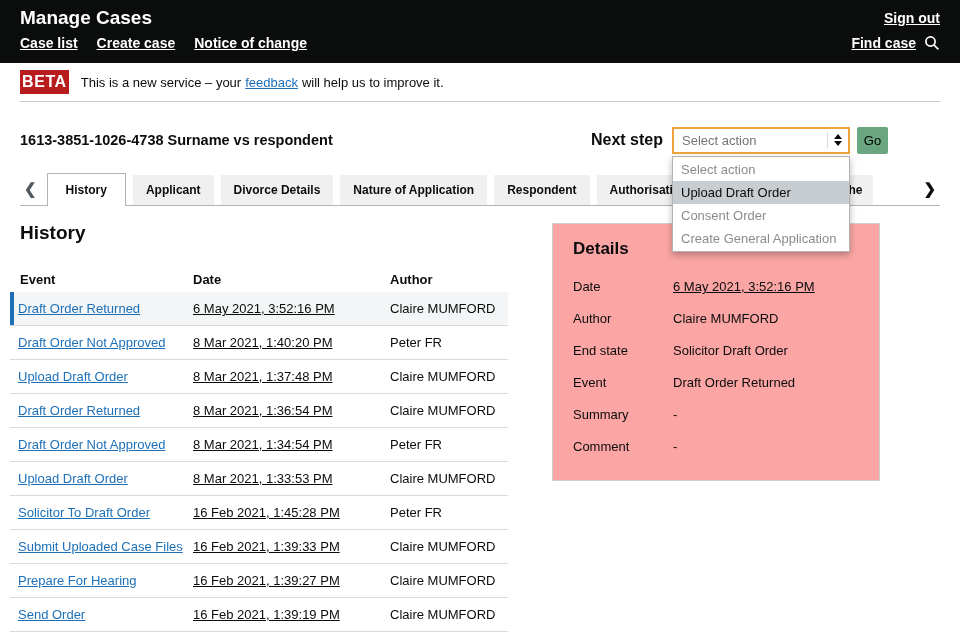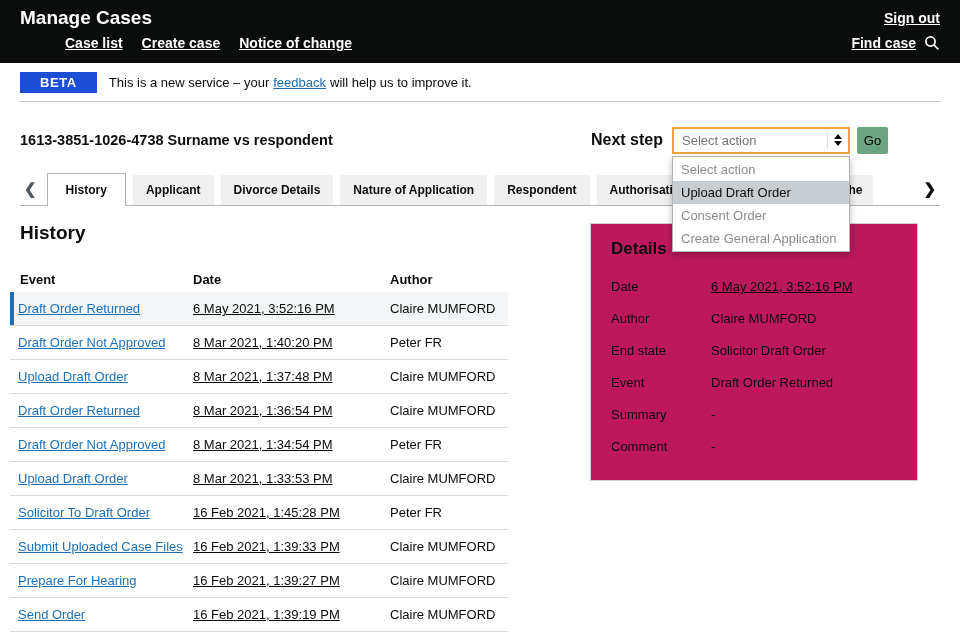--- a/index.html
+++ b/index.html
@@ -8,27 +8,27 @@
     background:#ffffff;color:#0b0c0c;
     font-family:"Liberation Sans", sans-serif;
     -webkit-font-smoothing:antialiased;
   }
   a{cursor:pointer;}
   
   .app-header{position:absolute;top:0;left:0;right:0;height:63px;background:#0b0c0c;color:#fff;}
   .hdr-row1{display:flex;justify-content:space-between;align-items:center;padding:7px 20px 0 20px;}
   .app-title{font-size:19px;font-weight:bold;}
   .signout{font-size:14px;font-weight:bold;color:#fff;text-decoration:underline;}
-  .hdr-row2{display:flex;justify-content:space-between;align-items:center;padding:6px 20px 0 20px;margin-left:45px;}
+  .hdr-row2{display:flex;justify-content:space-between;align-items:center;padding:6px 20px 0 20px;}
   .nav-left{display:flex;gap:19px;}
   .nav-link{font-size:14px;font-weight:bold;color:#fff;text-decoration:underline;}
   .nav-right{display:flex;align-items:center;gap:8px;}
   
   .beta{position:absolute;top:63px;left:0;right:0;height:38px;display:flex;align-items:center;padding:0 20px;box-sizing:border-box;}
-  .beta-badge{background:#1d4ed8;color:#fff;font-size:13px;font-weight:bold;letter-spacing:.6px;padding:3px 20px;}
+  .beta-badge{background:#b91c1c;color:#fff;font-size:16px;font-weight:bold;letter-spacing:.6px;padding:3px 2px;}
   .beta-text{font-size:13px;margin-left:12px;color:#0b0c0c;}
   .beta-text a{color:#1d70b8;text-decoration:underline;margin:0 4px;}
   .rule{position:absolute;top:101px;left:20px;right:20px;border-top:1px solid #c7c9cb;}
   
   .case-row{position:absolute;top:120px;left:20px;right:20px;height:40px;display:flex;justify-content:space-between;align-items:center;}
   .case-title{font-size:14.5px;font-weight:bold;}
   .next-step{display:flex;align-items:center;margin-right:52px;}
   .ns-label{font-size:16px;font-weight:bold;margin-right:9px;}
   .select-wrap{position:relative;}
   .ns-select{box-sizing:border-box;width:178px;height:27px;background:#fff;border:2px solid #f0a33c;
@@ -57,22 +57,22 @@
   .htable{margin-left:-10px;width:498px;}
   .hhead,.hrow{display:grid;grid-template-columns:183px 197px 1fr;align-items:center;}
   .hhead{font-size:13px;font-weight:bold;height:26px;}
   .hhead .c1{padding-left:10px;}
   .hrow{height:34px;font-size:13px;border-bottom:1px solid #d8dadb;box-sizing:border-box;}
   .hrow .c1{padding-left:8px;}
   .hrow.selected{background:#f4f5f6;box-shadow:inset 4px 0 0 #1d70b8;}
   .ev-link{color:#1d70b8;text-decoration:underline;}
   .dt-link{color:#0b0c0c;text-decoration:underline;}
   
-  .details{position:absolute;left:590px;top:223px;width:328px;height:258px;box-sizing:border-box;
-    border:1px solid #cbcdcf;background:#be185d;padding:13px 20px;z-index:5;}
+  .details{position:absolute;left:552px;top:223px;width:328px;height:258px;box-sizing:border-box;
+    border:1px solid #cbcdcf;background:#fca5a5;padding:13px 20px;z-index:5;}
   .details h2{font-size:17px;margin:2px 0 20px 0;}
   .dfield{display:grid;grid-template-columns:100px 1fr;font-size:13px;margin-bottom:17px;}
   .dfield .dval.link{text-decoration:underline;}
   
   .search-icon{display:inline-flex;cursor:pointer;}
 </style>
 </head>
 <body>
 
 <header class="app-header">

